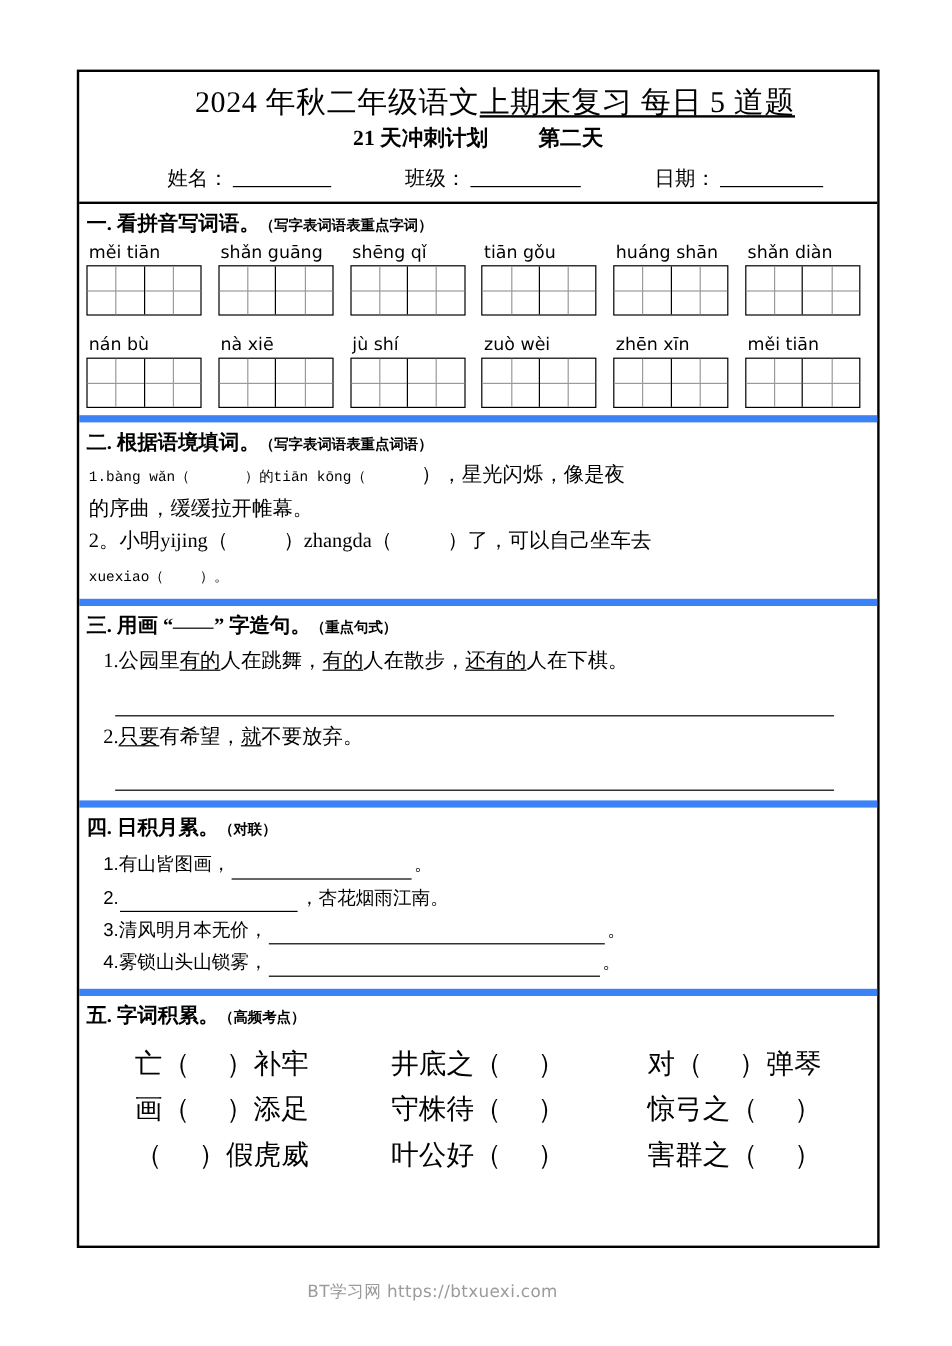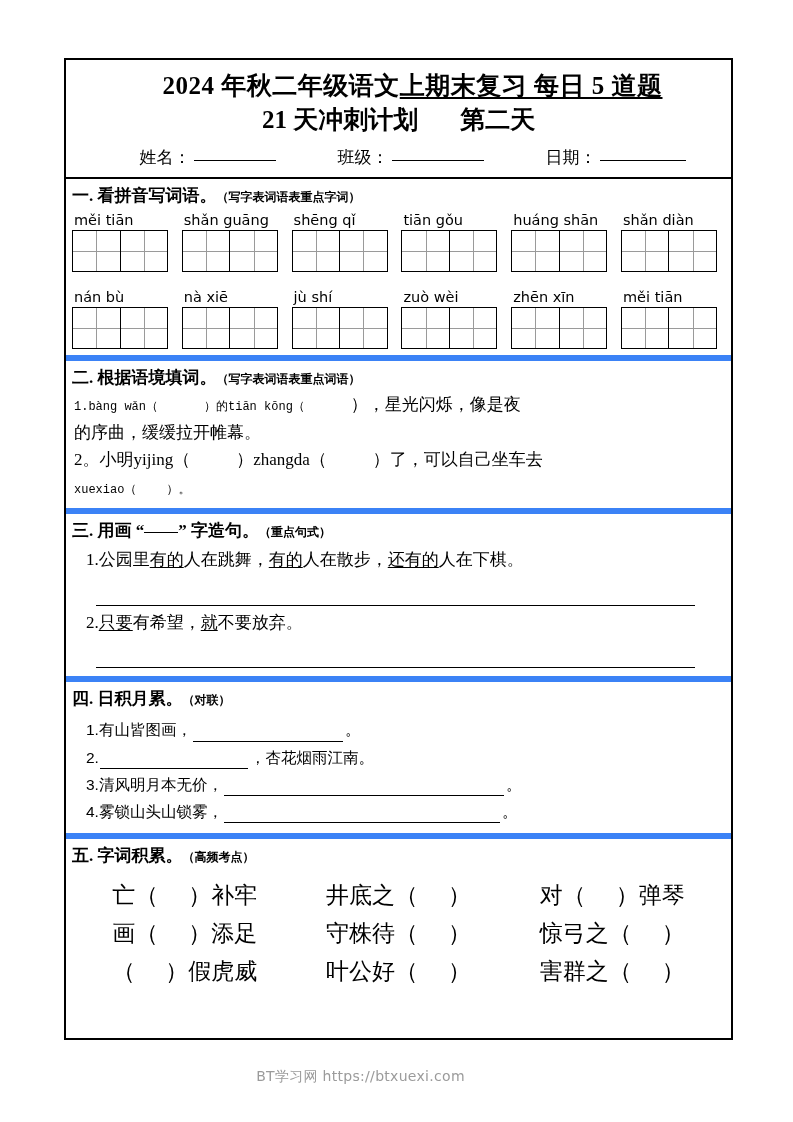--- a/index.html
+++ b/index.html
@@ -29,53 +29,53 @@
   }
 
   
   .header {
     border-bottom: 2px solid #000;
     padding: 8px 0 6px 0;
   }
   .title-line {
     text-align: center;
     font-family: "Liberation Serif", "DejaVu Serif", serif;
-    font-weight: bold;
+    font-weight: normal;
     font-size: 25px;
     line-height: 1.42;
     letter-spacing: 0.5px;
     white-space: nowrap;
     padding-left: 28px;
   }
   .title-line .und {
     text-decoration: underline;
     text-underline-offset: 3px;
     text-decoration-thickness: 2px;
   }
   .title-line-2 {
     text-align: center;
     font-family: "Liberation Serif", "DejaVu Serif", serif;
     font-weight: bold;
-    font-size: 25px;
+    font-size: 18px;
     line-height: 1.3;
     white-space: nowrap;
   }
   .title-gap { display: inline-block; width: 42px; }
 
   .meta-row {
     display: flex;
     justify-content: center;
     align-items: flex-end;
     gap: 6px;
     margin-top: 10px;
     padding-bottom: 2px;
     font-family: "Liberation Serif", "DejaVu Serif", serif;
     font-size: 17px;
   }
-  .meta-item { display: flex; align-items: flex-start; margin-left: 28px; }
+  .meta-item { display: flex; align-items: center; margin-left: 28px; }
   .meta-label { white-space: nowrap; }
   .meta-rule {
     display: inline-block;
     border-bottom: 1.6px solid #000;
     height: 14px;
     margin-left: 3px;
   }
   .meta-rule.w1 { width: 82px; }
   .meta-rule.w2 { width: 92px; }
   .meta-rule.w3 { width: 86px; }

